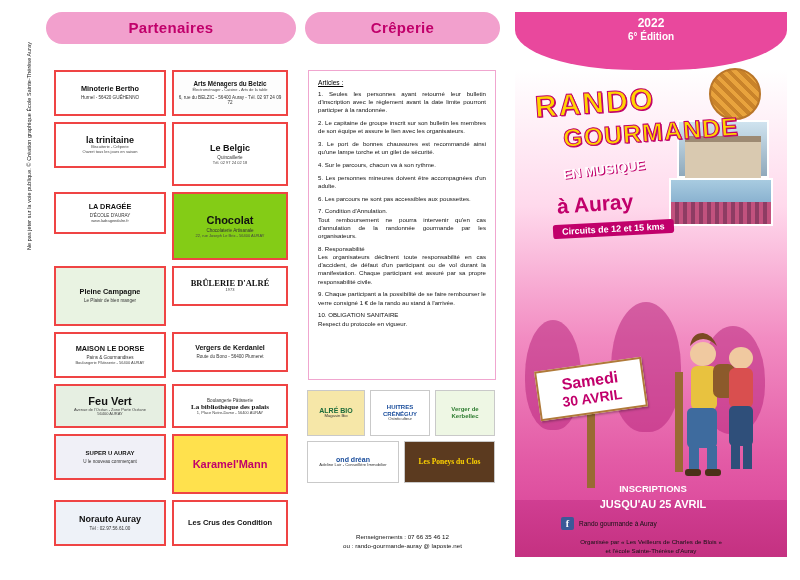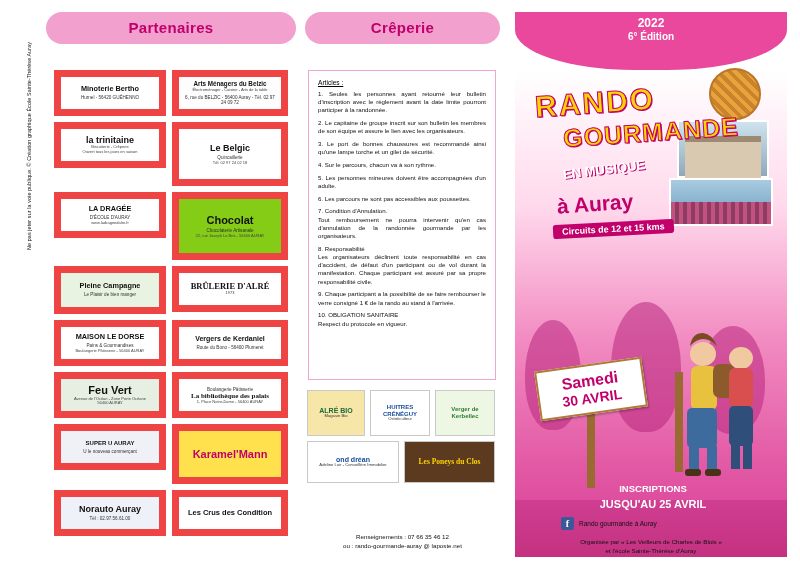--- a/index.html
+++ b/index.html
@@ -26,40 +26,40 @@
   .panel1{position:absolute;left:46px;top:12px;width:250px;height:545px;}
   .title-pill{
     background:#f2a0cd;border-radius:30px;
     text-align:center;color:#c1006b;font-weight:bold;
     font-size:15px;padding:7px 0 8px;
     letter-spacing:.3px;
   }
   .logo-grid{position:absolute;left:8px;top:58px;width:234px;}
   .lrow{display:flex;gap:6px;margin-bottom:6px;}
   .lbox{
-    border:7px solid #ef4444;background:#fff;
+    border:2px solid #ef4444;background:#fff;
     box-sizing:border-box;
     display:flex;flex-direction:column;align-items:center;justify-content:center;
     text-align:center;overflow:hidden;
     padding:16px 3px;
   }
   .lbox .n{font-size:7.3px;font-weight:bold;color:#111;line-height:1.15;}
   .lbox .s{font-size:4.6px;color:#333;line-height:1.2;margin-top:2px;}
   .lbox .tiny{font-size:4px;color:#444;line-height:1.2;}
   .w1{width:112px;}
   .w2{width:116px;}
 
   
   .bx-minoterie{height:46px;}
   .bx-arts{height:46px;background:#fdfdfd;}
   .bx-trinitaine{height:46px;}
   .bx-belgic{height:64px;}
   .bx-dragee{height:42px;}
   .bx-chocolat{height:68px;background:#84cc16;}
-  .bx-pleine{height:48px;background:#e9f3e2;}
+  .bx-pleine{height:60px;background:#e9f3e2;}
   .bx-brulerie{height:40px;}
   .bx-maison{height:46px;}
   .bx-vergers{height:40px;}
   .bx-feuvert{height:44px;background:#e6efe2;}
   .bx-biblio{height:44px;}
   .bx-super{height:46px;background:#f0f0f7;}
   .bx-karamel{height:60px;background:#ffe14d;}
   .bx-norauto{height:46px;background:#eef2f8;}
   .bx-crus{height:46px;}
 

